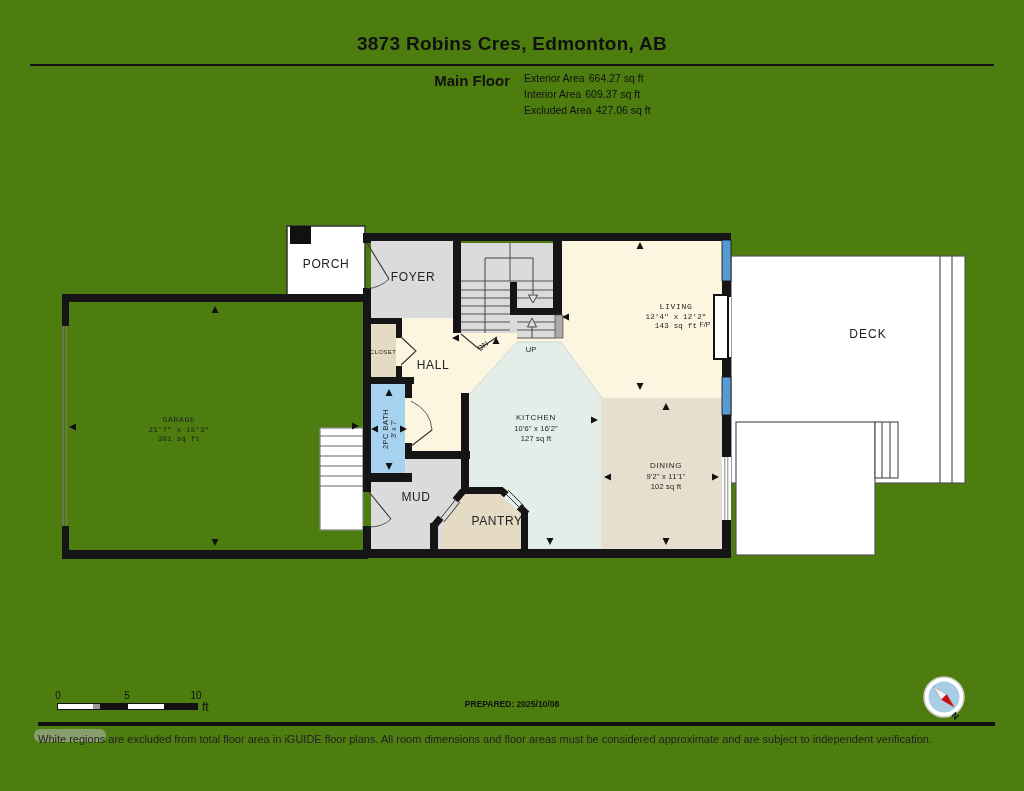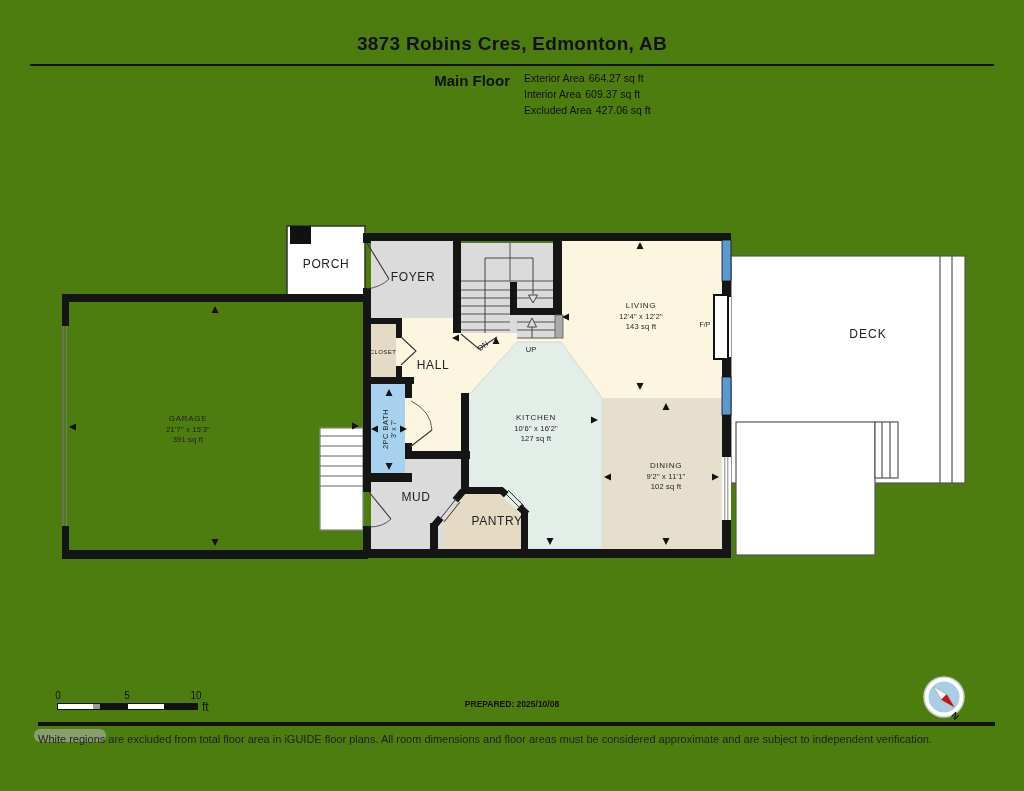--- a/index.html
+++ b/index.html
@@ -215,27 +215,27 @@
     <g>
       <circle cx="944" cy="697" r="20" fill="#fff" stroke="#ccc" stroke-width="1.5"></circle>
       <circle cx="944" cy="697" r="15.5" fill="#AACDE6"></circle>
       <polygon points="933.4,686.4 946.8,694.2 941.2,699.8" fill="#f4f4f4" stroke="#999" stroke-width="0.6"></polygon>
       <polygon points="954.6,707.6 946.8,694.2 941.2,699.8" fill="#CC1111"></polygon>
     </g>
   </svg>
 
   <div class="abs rlabel mid" style="left:326px;top:264px;">PORCH</div>
   <div class="abs rlabel mid" style="left:413px;top:277px;">FOYER</div>
-  <div class="abs rlabel" style="left:641px;top:316px;">
+  <div class="abs rlabel" style="left:676px;top:316px;font-family:Liberation Mono, monospace;">
     <div class="rname">LIVING</div>
     <div class="rdims">12'4" x 12'2"</div>
     <div class="rarea">143 sq ft</div>
   </div>
   <div class="abs rlabel" style="left:705px;top:324px;font-size:7px;">F/P</div>
-  <div class="abs rlabel" style="left:188px;top:429px;">
+  <div class="abs rlabel" style="left:179px;top:429px;font-family:Liberation Mono, monospace;">
     <div class="rname">GARAGE</div>
     <div class="rdims">21'7" x 15'3"</div>
     <div class="rarea">391 sq ft</div>
   </div>
   <div class="abs rlabel small" style="left:383px;top:352px;">CLOSET</div>
   <div class="abs rlabel mid" style="left:433px;top:365px;">HALL</div>
   <div class="abs rlabel" id="bath-label" style="left:389px;top:429px;">
     <div style="font-size:7.5px;letter-spacing:.5px;">2PC BATH</div>
     <div style="font-size:7px;">3' x 7'</div>
   </div>

